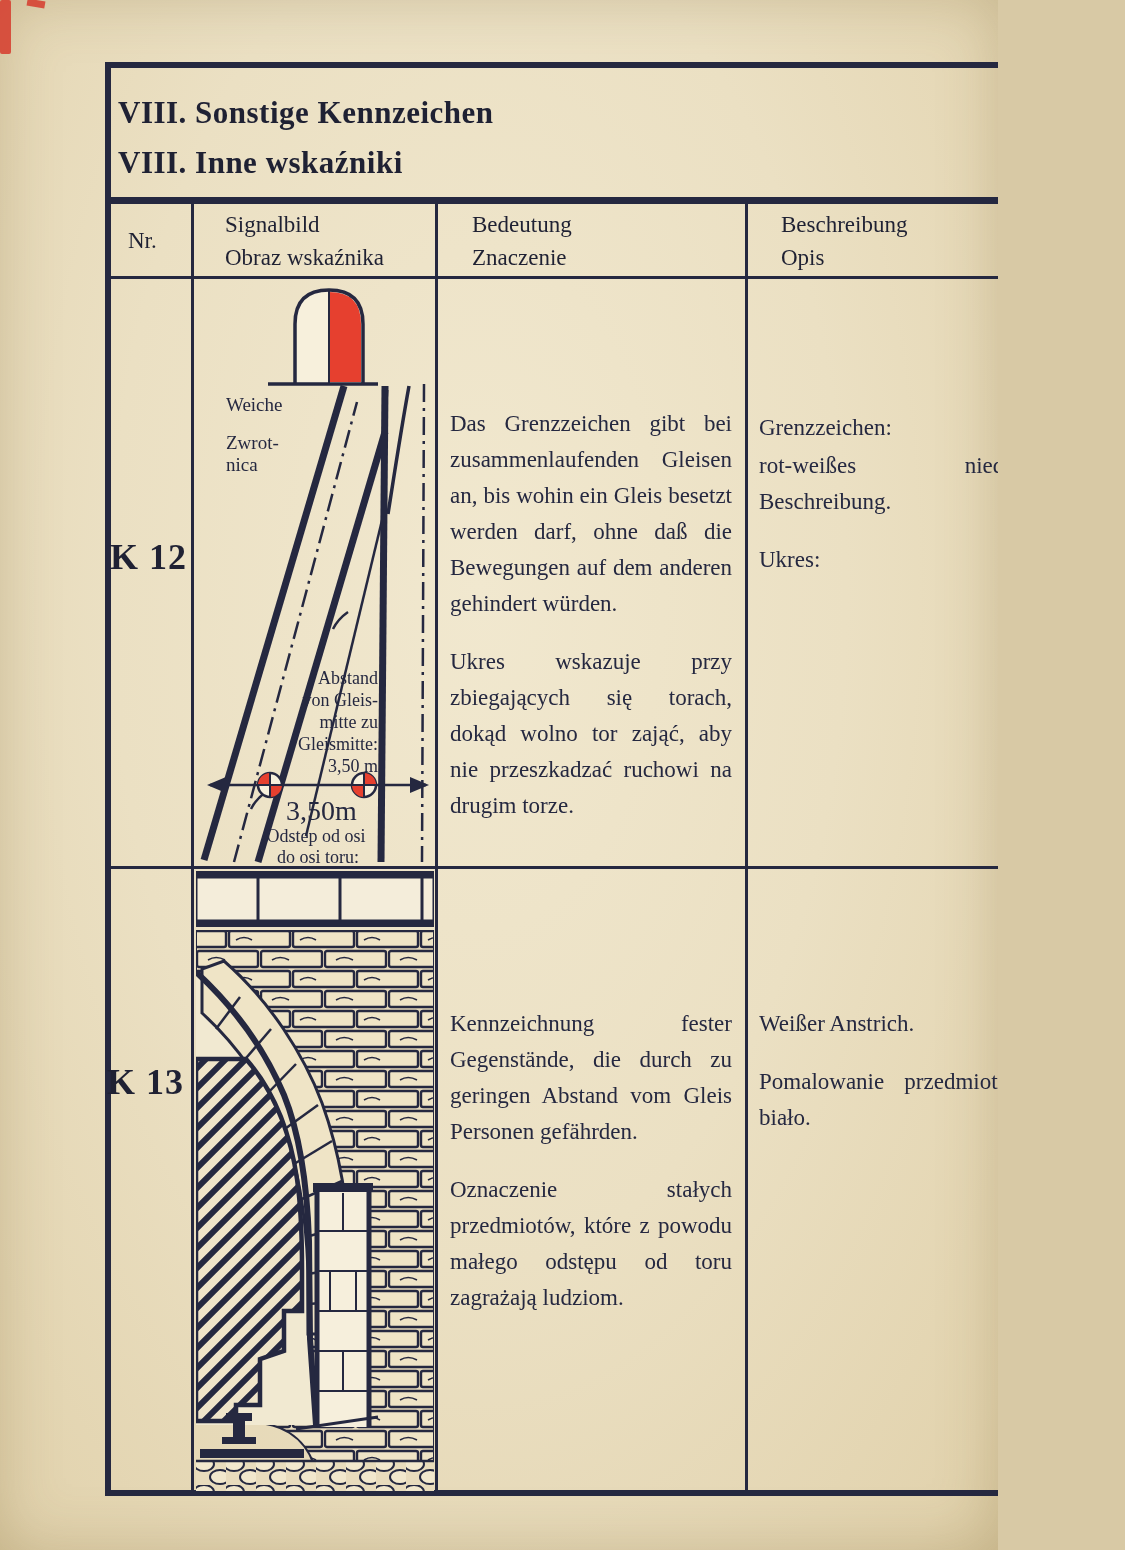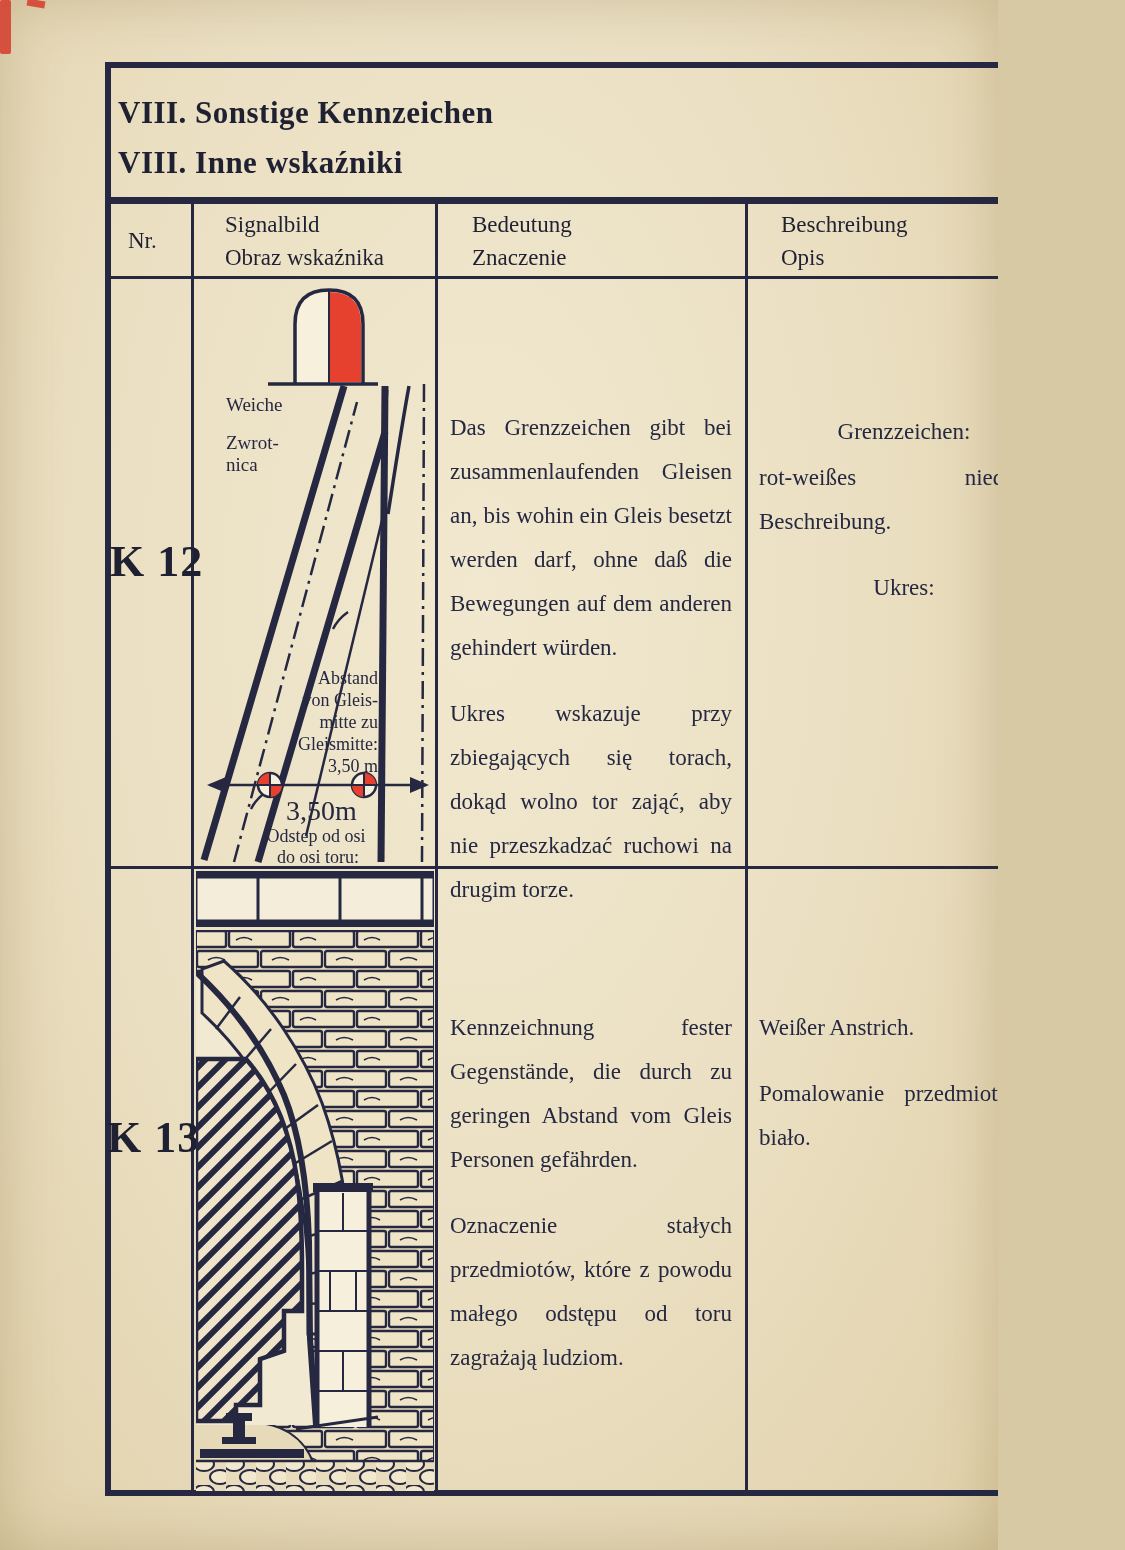--- a/index.html
+++ b/index.html
@@ -11,24 +11,24 @@
   }
   .abs{position:absolute;}
   .frame{left:105px;top:62px;width:955px;height:1434px;border:6px solid #252840;box-sizing:border-box;}
   .title{left:118px;top:88px;line-height:50px;font-weight:bold;font-size:31px;letter-spacing:.5px;color:#1f2133;}
   .rule-title{left:105px;top:197px;width:955px;height:7px;background:#252840;}
   .vline{top:197px;height:1293px;width:3px;background:#252840;}
   .v1{left:191px;} .v2{left:435px;} .v3{left:745px;}
   .hline{left:105px;width:955px;height:3px;background:#252840;}
   .h-header{top:276px;} .h-row{top:866px;}
   .hdr{font-size:23px;line-height:33px;color:#1f2133;}
-  .rowlabel{font-size:44px;font-weight:bold;letter-spacing:1px;color:#1f2133;}
-  .cell{font-size:23px;line-height:44px;text-align:justify;color:#252840;}
+  .rowlabel{font-size:36px;font-weight:bold;letter-spacing:1px;color:#1f2133;}
+  .cell{font-size:23px;line-height:36px;text-align:justify;color:#252840;}
   .cell p{margin:0 0 22px 0;}
-  .term{margin:0 0 2px 0 !important;text-align:center;}
+  .term{margin:0 0 2px 0 !important;text-align:left;}
   .pagenum{left:62px;top:1560px;font-size:24px;color:#2a2c44;}
   .scanred{background:#d64233;opacity:.9;}
   svg text{font-family:"Liberation Serif", serif;fill:#252840;}
 </style>
 </head>
 <body>
 
 <div class="page">
 
   <div class="abs scanred" style="left:0;top:0;width:11px;height:54px;border-radius:2px;"></div>
@@ -57,21 +57,21 @@
   <div class="abs hdr" style="left:472px;top:208px;">
     <div>Bedeutung</div>
     <div>Znaczenie</div>
   </div>
   <div class="abs hdr" style="left:781px;top:208px;">
     <div>Beschreibung</div>
     <div>Opis</div>
   </div>
 
   <div class="abs rowlabel" style="left:110px;top:536px;">K 12</div>
-  <div class="abs rowlabel" style="left:107px;top:1112px;">K 13</div>
+  <div class="abs rowlabel" style="left:107px;top:1061px;">K 13</div>
 
   <svg class="abs" style="left:196px;top:280px;" width="238" height="586" viewBox="0 0 238 586">
 
     <g>
       <line x1="8" y1="580" x2="148" y2="106" stroke="#252840" stroke-width="7"></line>
       <line x1="38" y1="582" x2="161" y2="122" stroke="#252840" stroke-width="2.5" stroke-dasharray="18 6 3 6"></line>
       <line x1="62" y1="582" x2="189" y2="152" stroke="#252840" stroke-width="7"></line>
       <line x1="110" y1="556" x2="188" y2="232" stroke="#252840" stroke-width="2.5"></line>
       <path d="M189,152 C190,136 190,122 191,110" stroke="#252840" stroke-width="3" fill="none"></path>
       <line x1="189" y1="106" x2="185" y2="582" stroke="#252840" stroke-width="7"></line>

